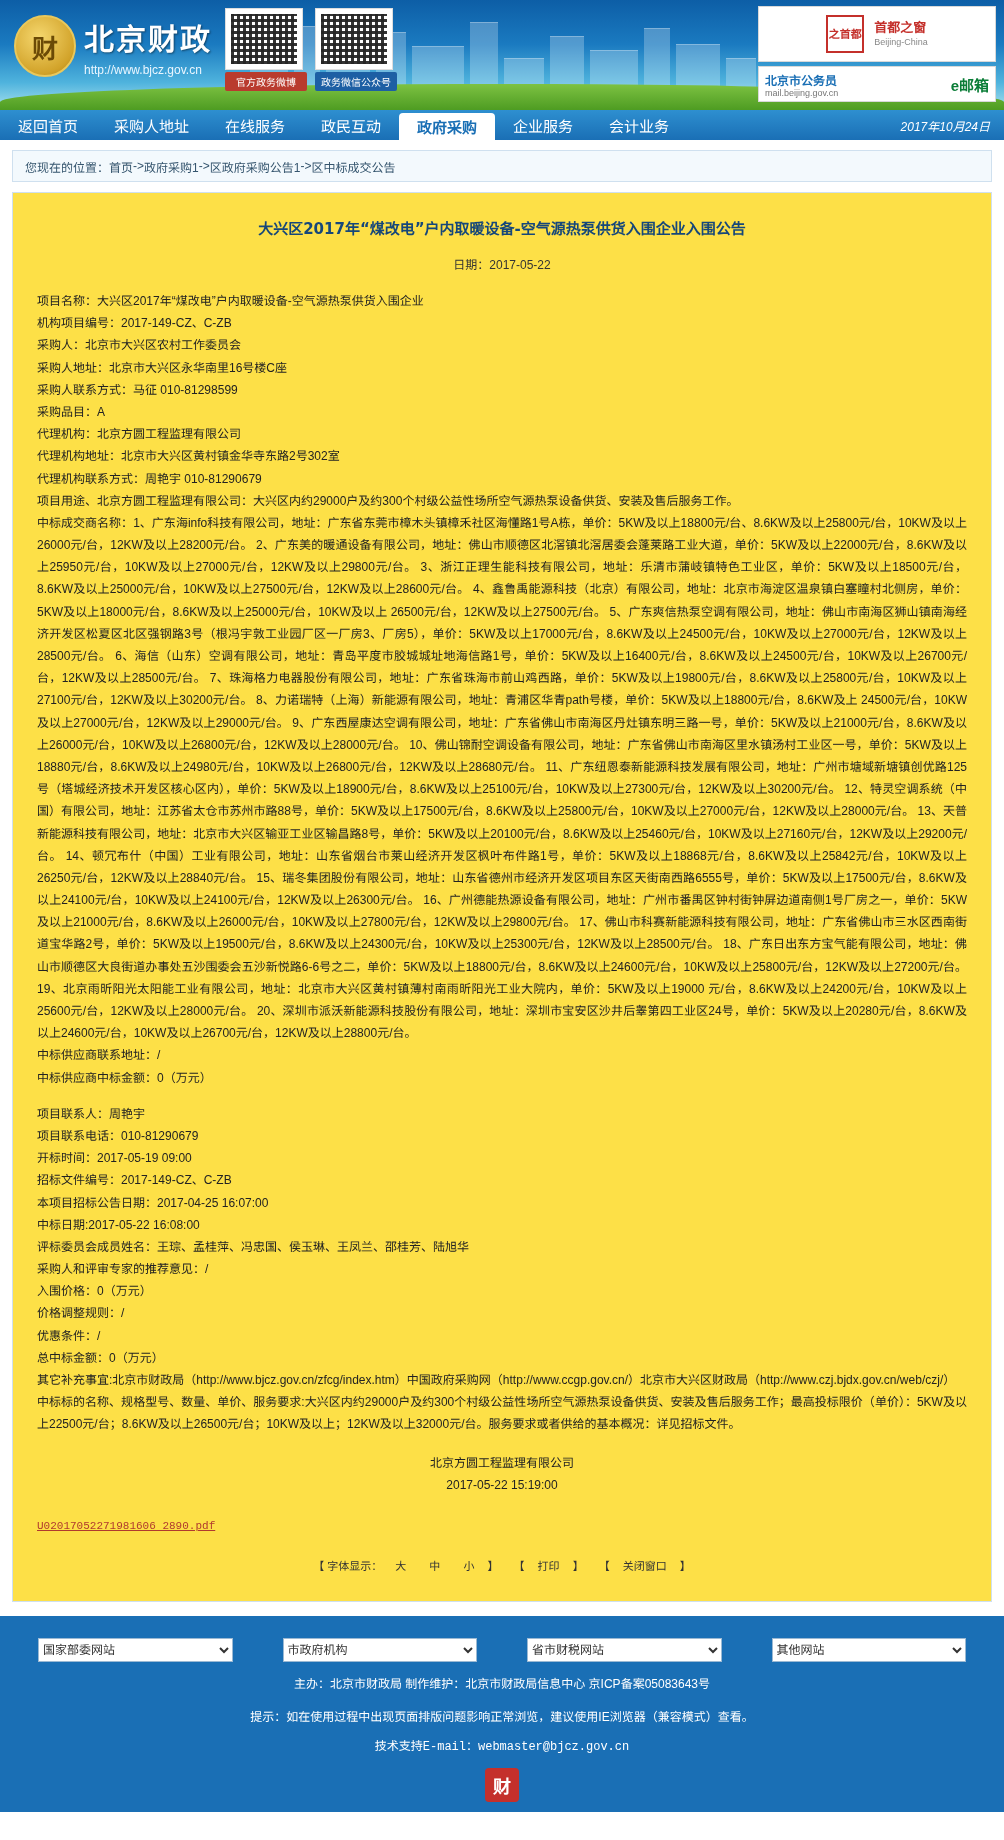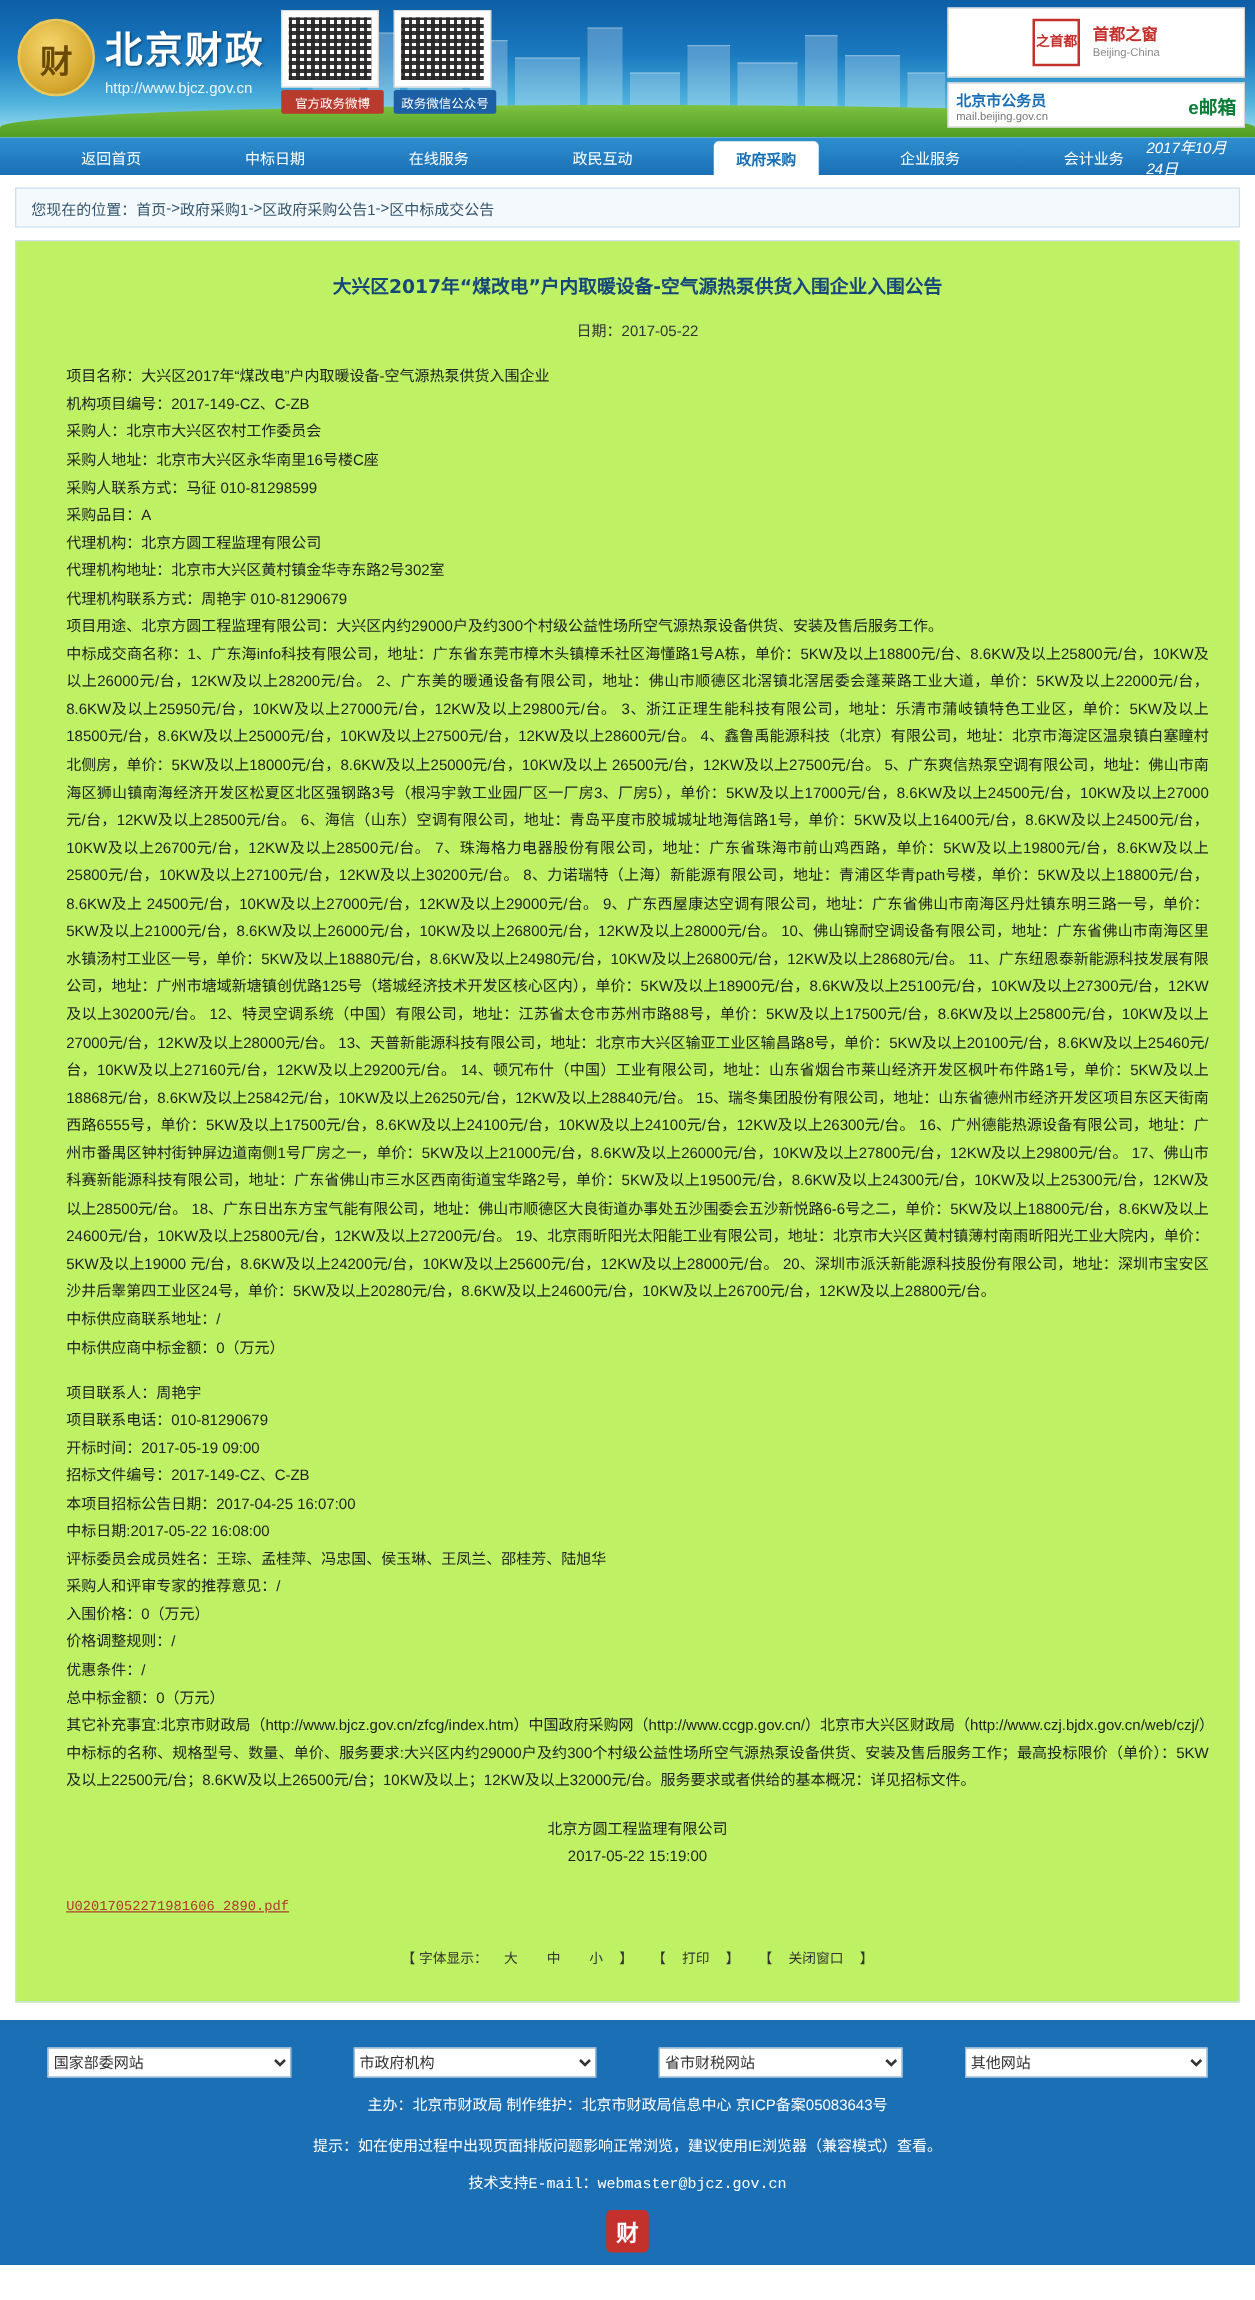--- a/index.html
+++ b/index.html
@@ -96,44 +96,44 @@
   .badge-bottom .b1 { color: #1a6fb5; font-size: 12px; font-weight: bold; }
   .badge-bottom .b1 small { display: block; font-size: 9px; color: #777; font-weight: normal; }
   .badge-bottom .b2 { color: #0a7d37; font-size: 15px; font-weight: bold; }
 
   
   .navbar {
     height: 30px; background: linear-gradient(180deg, #2e8fd0 0%, #1a6fb5 100%);
     display: flex; align-items: stretch; position: relative;
   }
   .navbar .nav-item {
-    color: #fff; font-size: 12px; padding: 0 18px; display: flex;
-    align-items: center; cursor: pointer; white-space: nowrap; margin-left: 47px;
+    color: #fff; font-size: 15px; padding: 0 18px; display: flex;
+    align-items: center; cursor: pointer; white-space: nowrap;
   }
   .navbar .nav-item.active {
     background: #fff; color: #1a6fb5; font-weight: bold;
     border-radius: 4px 4px 0 0; margin-top: 3px;
   }
   .navbar .nav-date {
     margin-left: auto; color: #fff; font-size: 12px;
     display: flex; align-items: center; padding-right: 14px; font-style: italic;
   }
 
   
   .crumb-wrap { padding: 10px 12px 0 12px; }
   .crumb {
     border: 1px solid #cfe0ef; background: #f3f9fd; height: 32px;
     display: flex; align-items: center; padding: 0 12px;
     font-size: 12px; color: #35556e;
   }
 
   
   .card {
-    margin: 10px 12px 0 12px; border: 1px solid #cfe0ef; background: #bef264;
-    padding: 18px 24px 28px 40px;
+    margin: 10px 12px 0 12px; border: 1px solid #cfe0ef; background: #fde047;
+    padding: 18px 24px 28px 24px;
   }
   .doc-title {
     text-align: center; font-size: 15px; font-weight: bold; color: #16477a;
     line-height: 1.6; margin: 6px 0 14px 0;
     font-family: "DejaVu Sans", sans-serif;
   }
   .doc-date { text-align: center; font-size: 12px; color: #333; margin-bottom: 18px; }
   .body-text {
     font-size: 12px; color: #222; line-height: 1.85; text-align: justify;
   }
@@ -222,21 +222,21 @@
         <span>北京市公务员</span>
         <small>mail.beijing.gov.cn</small>
       </div>
       <div class="b2">e邮箱</div>
     </div>
   </div>
 </div>
 
 <div class="navbar">
   <div class="nav-item">返回首页</div>
-  <div class="nav-item">中标日期</div>
+  <div class="nav-item">采购人地址</div>
   <div class="nav-item">在线服务</div>
   <div class="nav-item">政民互动</div>
   <div class="nav-item active">政府采购</div>
   <div class="nav-item">企业服务</div>
   <div class="nav-item">会计业务</div>
   <div class="nav-date">2017年10月24日</div>
 </div>
 
 <div class="crumb-wrap">
   <div class="crumb">

